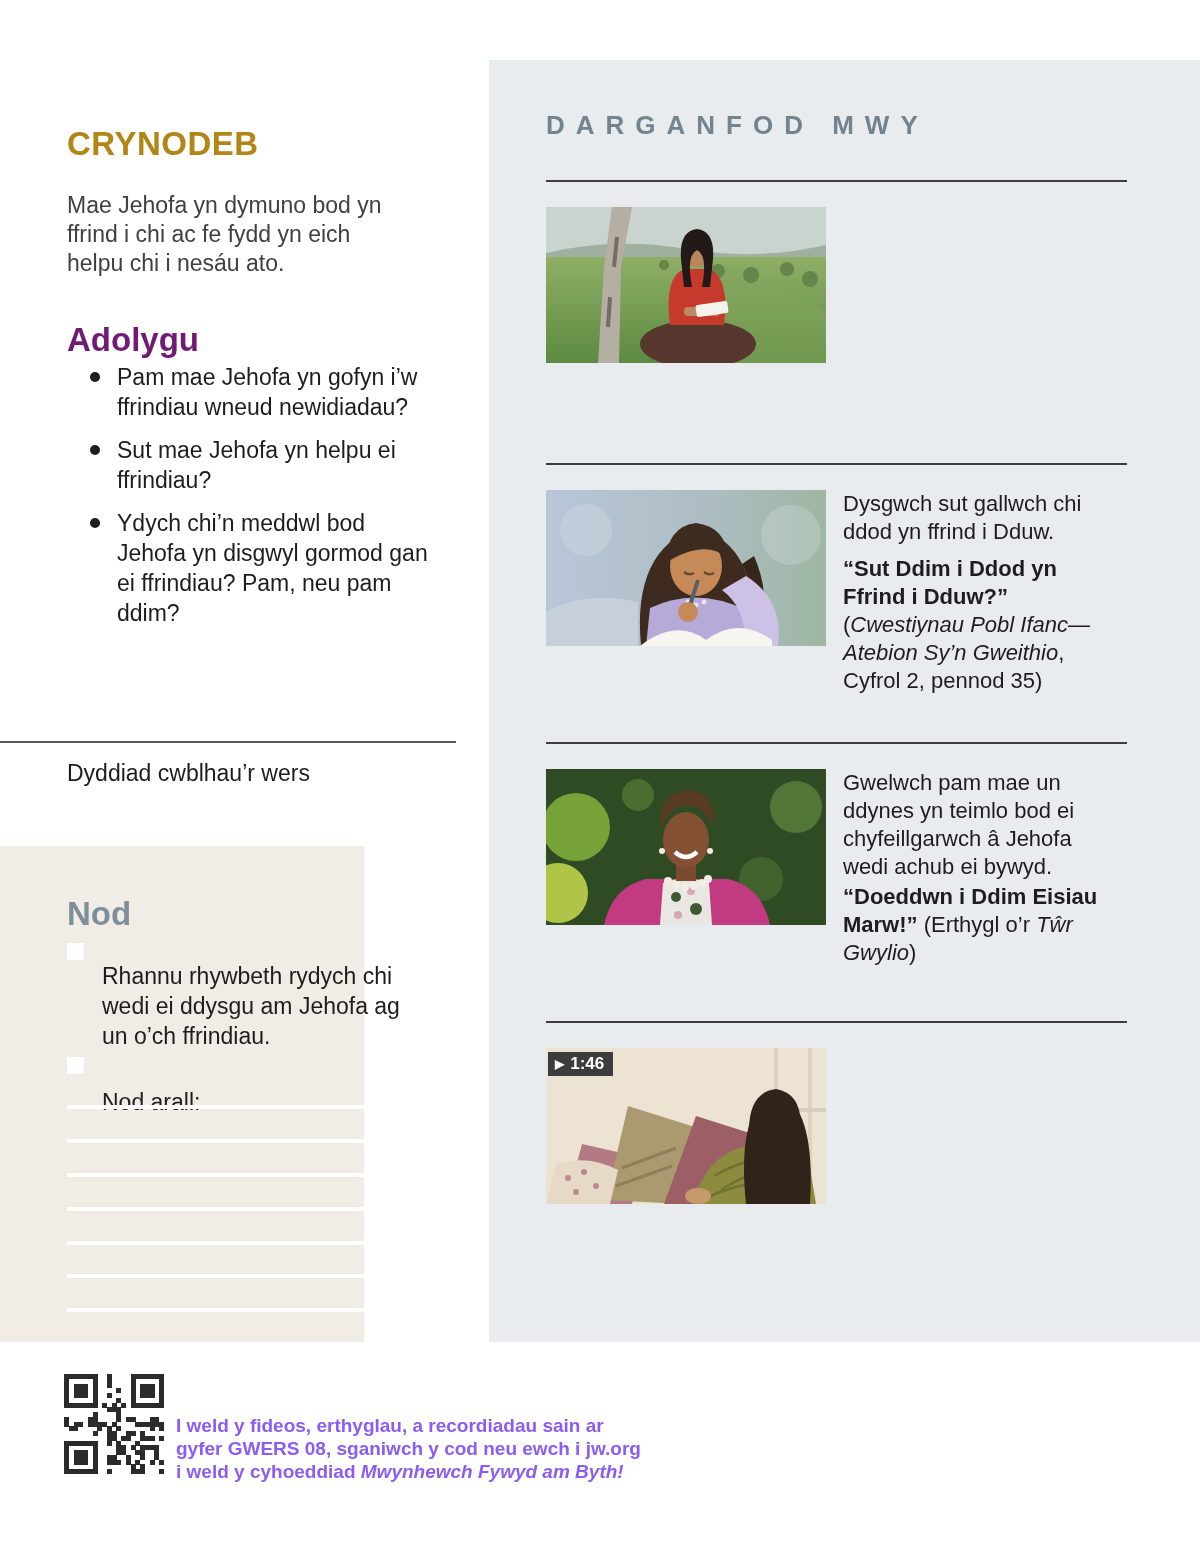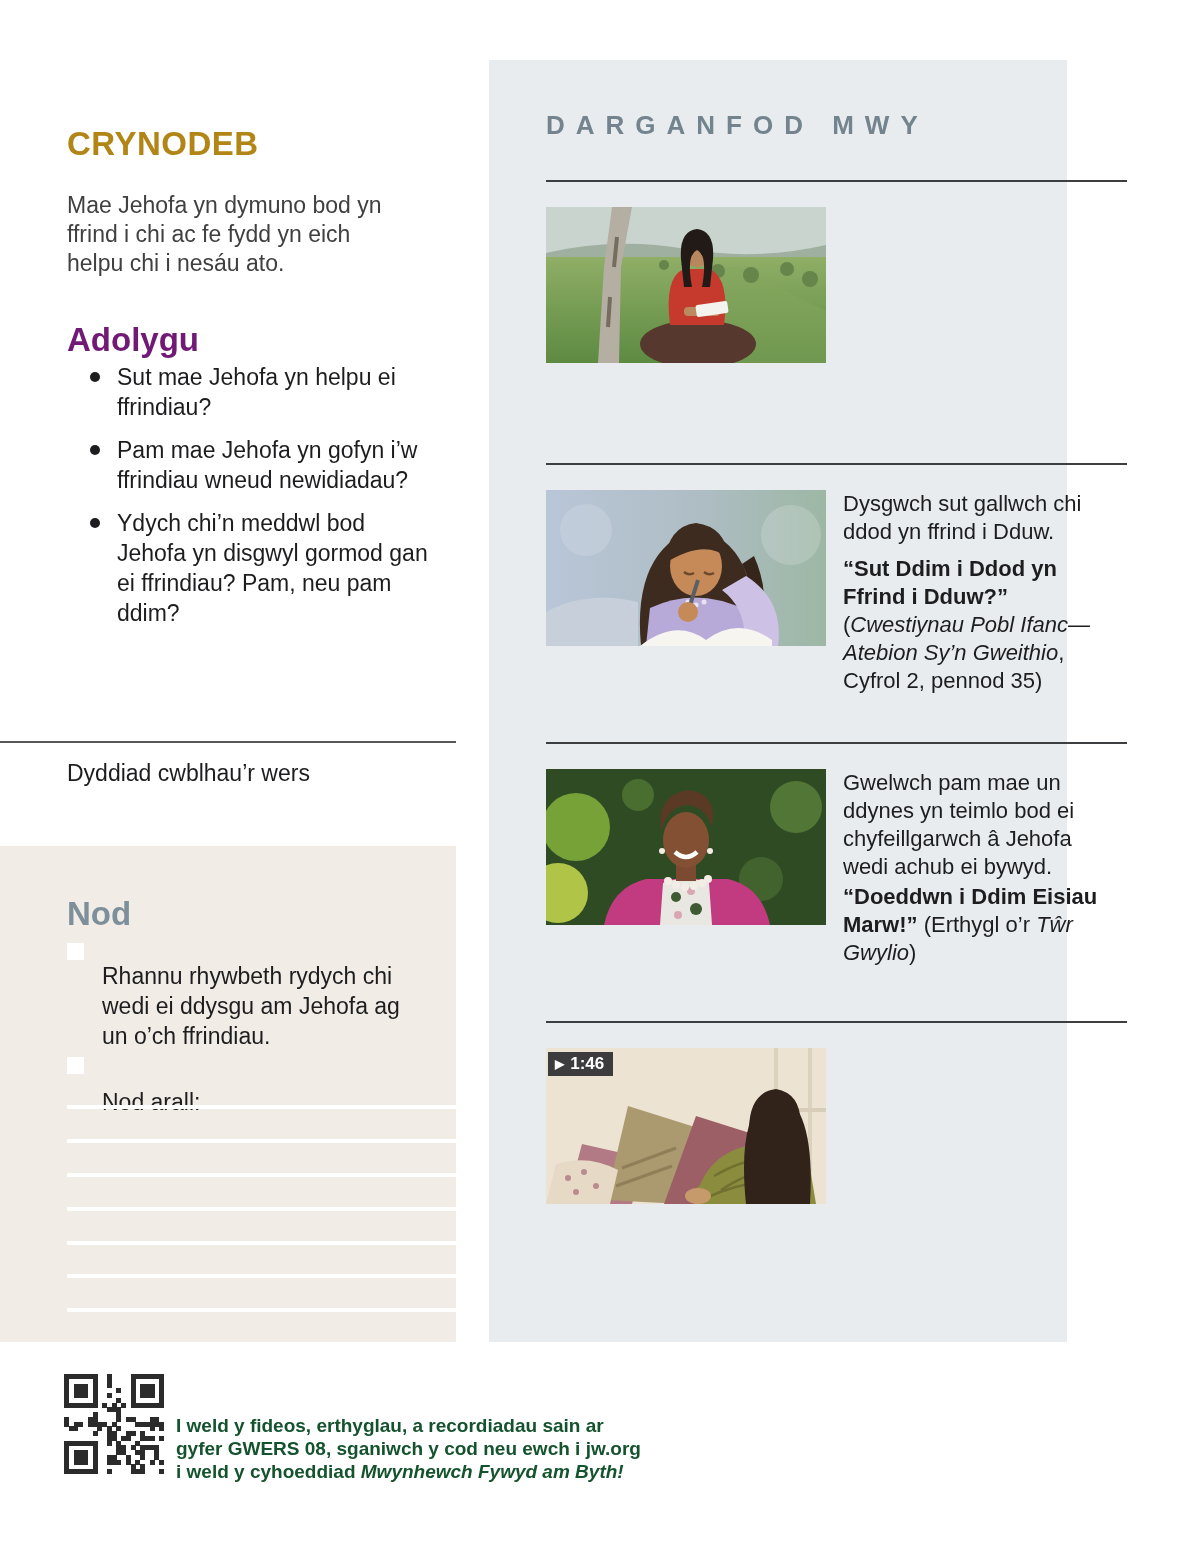--- a/index.html
+++ b/index.html
@@ -23,31 +23,31 @@
   .review-list li{
     position:relative;padding-left:27px;margin:0 0 13px;
     font-size:23px;line-height:30px;
   }
   .review-list li .dot{
     position:absolute;left:0;top:10px;width:10px;height:10px;border-radius:50%;background:#1d1d1f;
   }
   .left-separator{position:absolute;left:0;top:741px;width:456px;height:2px;background:#56585a;}
   .completion-label{position:absolute;left:67px;top:760px;font-size:23px;}
   
-  .goal-box{position:absolute;left:0;top:846px;width:456px;height:496px;background:#f1ece5;}
+  .goal-box{position:absolute;left:0;top:846px;width:364px;height:496px;background:#f1ece5;}
   .goal-title{position:absolute;left:67px;top:22px;font-size:33px;font-weight:700;color:#7d8f9b;}
   .goal-check{position:absolute;width:17px;height:17px;background:#ffffff;}
   .gc1{left:67px;top:97px;}
   .gc2{left:67px;top:211px;}
   .goal-text{position:absolute;left:102px;width:305px;font-size:23px;line-height:30px;}
   .gt1{top:92px;}
   .gt2{top:218px;}
   .wline{position:absolute;left:67px;width:389px;height:4px;background:#ffffff;}
   
-  .right-panel{position:absolute;left:489px;top:60px;width:578px;height:1282px;background:#e8ecee;}
+  .right-panel{position:absolute;left:489px;top:60px;width:711px;height:1282px;background:#e8ecee;}
   .discover-title{
     position:absolute;left:57px;top:50px;font-size:26px;font-weight:700;
     letter-spacing:11px;color:#73848e;white-space:nowrap;
   }
   .d-item{position:absolute;left:57px;width:581px;}
   .d-rule{height:2px;background:#3d3e40;}
   .d-content{display:flex;margin-top:25px;}
   .thumb{position:relative;width:280px;height:156px;flex:none;overflow:hidden;}
   .thumb svg{display:block;width:280px;height:156px;}
   .d-text{margin-left:17px;width:266px;font-size:22px;line-height:28px;}
@@ -60,40 +60,40 @@
     position:absolute;left:2px;top:4px;height:24px;padding:0 9px 0 7px;
     background:#3c3c3e;color:#ffffff;display:flex;align-items:center;gap:6px;
     font-size:17px;font-weight:700;
   }
   .video-badge .play{font-size:12px;line-height:1;}
   
   .qr{position:absolute;left:64px;top:1374px;width:100px;height:100px;}
   .qr svg{display:block;width:100px;height:100px;}
   .footer-text{
     position:absolute;left:176px;top:1414px;width:480px;
-    font-size:19px;line-height:23px;font-weight:600;color:#14532d;
+    font-size:19px;line-height:23px;font-weight:600;color:#8b5cf6;
   }
 </style>
 </head>
 <body>
 
 <div class="page">
 
   <h1 class="summary-title">CRYNODEB</h1>
   <p class="summary-body">Mae Jehofa yn dymuno bod yn ffrind i chi ac fe fydd yn eich helpu chi i nesáu ato.</p>
 
   <h2 class="review-title">Adolygu</h2>
   <ul class="review-list">
     <li>
       <span class="dot"></span>
-      <span>Sut mae Jehofa yn helpu ei ffrindiau?</span>
+      <span>Pam mae Jehofa yn gofyn i’w ffrindiau wneud newidiadau?</span>
     </li>
     <li>
       <span class="dot"></span>
-      <span>Pam mae Jehofa yn gofyn i’w ffrindiau wneud newidiadau?</span>
+      <span>Sut mae Jehofa yn helpu ei ffrindiau?</span>
     </li>
     <li>
       <span class="dot"></span>
       <span>Ydych chi’n meddwl bod Jehofa yn disgwyl gormod gan ei ffrindiau? Pam, neu pam ddim?</span>
     </li>
   </ul>
 
   <div class="left-separator"></div>
   <div class="completion-label">Dyddiad cwblhau’r wers</div>
 

